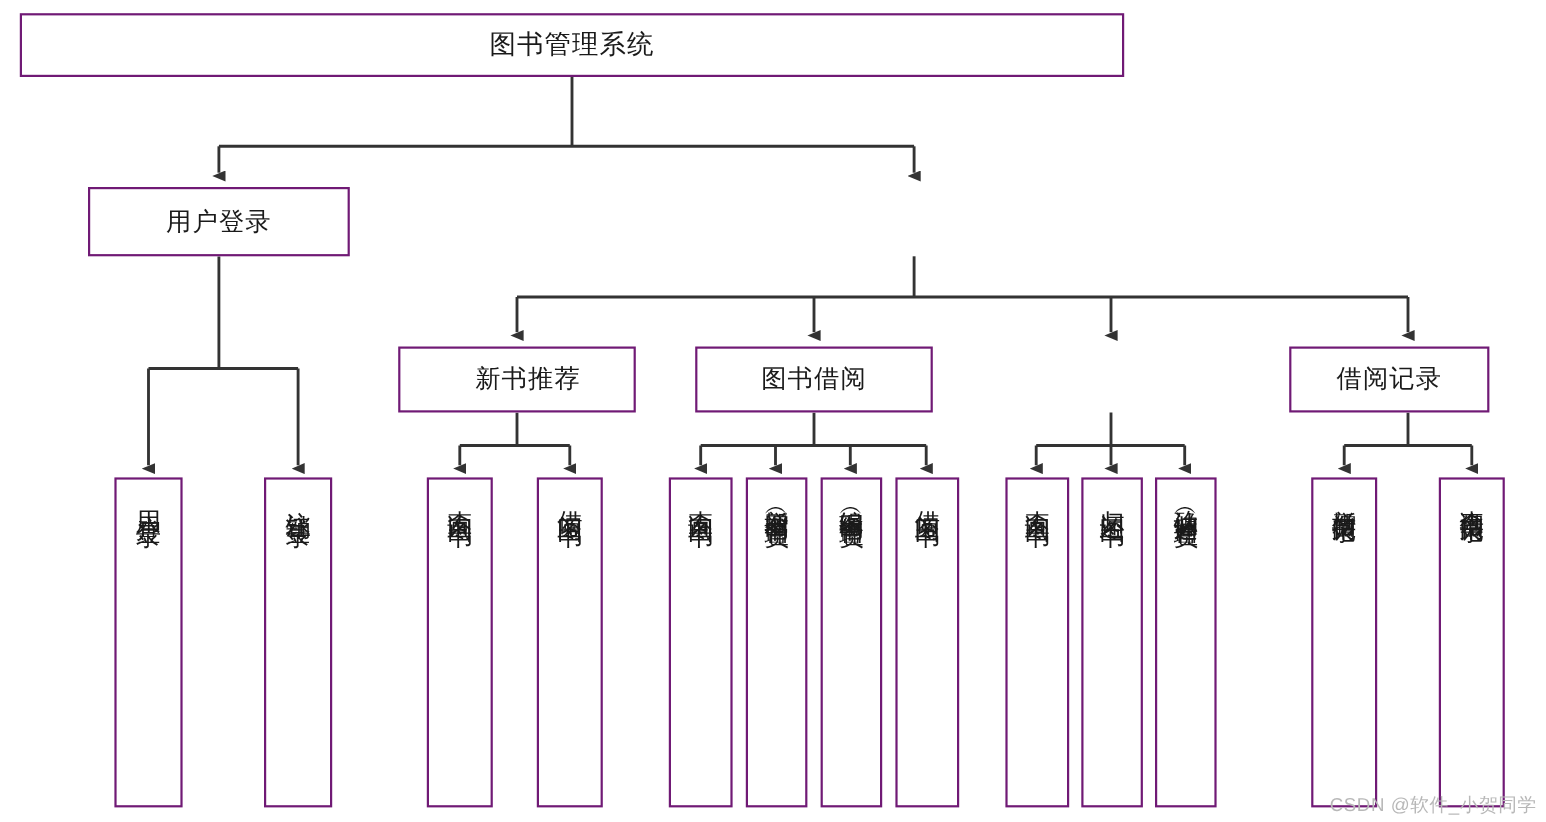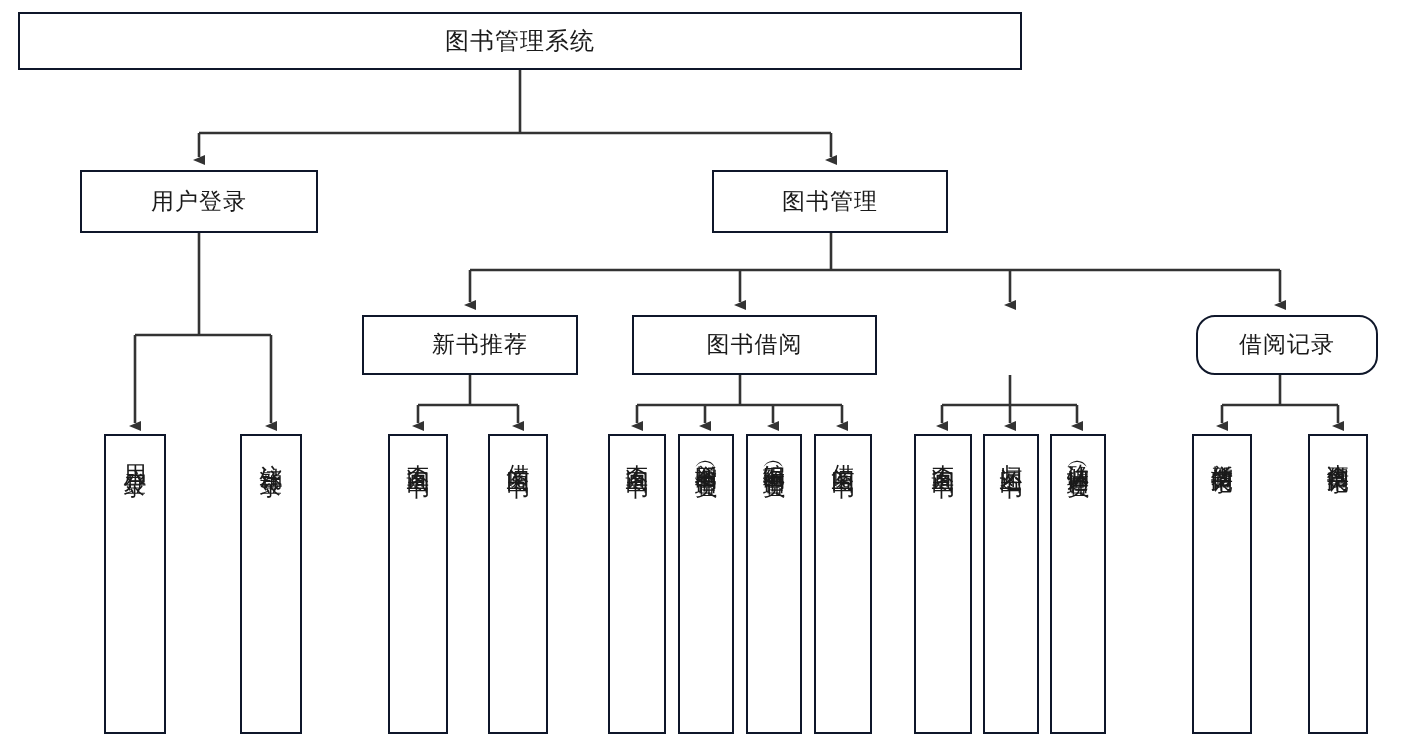--- a/index.html
+++ b/index.html
@@ -9,21 +9,21 @@
     font-family:"Liberation Sans","DejaVu Sans",sans-serif;
     overflow:hidden;
   }
   #stage{position:relative;width:1405px;height:747px;}
   svg#wires{position:absolute;left:0;top:0;width:1405px;height:747px;}
 
   .node{
     position:absolute;
     box-sizing:border-box;
     background:#ffffff;
-    border:2px solid #0f172a;
+    border:2px solid #701a75;
     display:flex;
     align-items:center;
     justify-content:center;
     color:#1a1a1a;
   }
   .node .lbl{
     display:block;
     text-align:center;
     line-height:1.18;
   }
@@ -108,31 +108,28 @@
     </g>
   </svg>
 
   <div class="node h-node" id="n-root" style="left:18px;top:12px;width:1004px;height:58px;">
     <span class="lbl">图书管理系统</span>
   </div>
 
   <div class="node h-node" style="left:80px;top:170px;width:238px;height:63px;">
     <span class="lbl">用户登录</span>
   </div>
-  <div class="node h-node" style="left:712px;top:170px;width:236px;height:63px;">
-    <span class="lbl">图书管理</span>
-  </div>
 
   <div class="node h-node" style="left:362px;top:315px;width:216px;height:60px;padding-left:20px;">
     <span class="lbl">新书推荐</span>
   </div>
-  <div class="node h-node" style="left:632px;top:315px;width:245px;height:60px;">
+  <div class="node h-node" style="left:632px;top:315px;width:216px;height:60px;">
     <span class="lbl">图书借阅</span>
   </div>
-  <div class="node h-node" style="left:1196px;top:315px;width:182px;height:60px;border-radius:19px;">
+  <div class="node h-node" style="left:1172px;top:315px;width:182px;height:60px;">
     <span class="lbl">借阅记录</span>
   </div>
 
   <div class="node v-node" style="left:104px;top:434px;width:62px;height:300px;">
     <span class="lbl">用户登录</span>
   </div>
   <div class="node v-node" style="left:240px;top:434px;width:62px;height:300px;">
     <span class="lbl">注销登录</span>
   </div>
 
@@ -166,14 +163,15 @@
     <span class="lbl">确认归还（管理员）</span>
   </div>
 
   <div class="node v-node narrow" style="left:1192px;top:434px;width:60px;height:300px;">
     <span class="lbl">新增借阅记录</span>
   </div>
   <div class="node v-node narrow" style="left:1308px;top:434px;width:60px;height:300px;">
     <span class="lbl">查询借阅记录</span>
   </div>
 
+  <div id="watermark">CSDN @软件_小贺同学</div>
 
 </div>
 
 </body></html>

